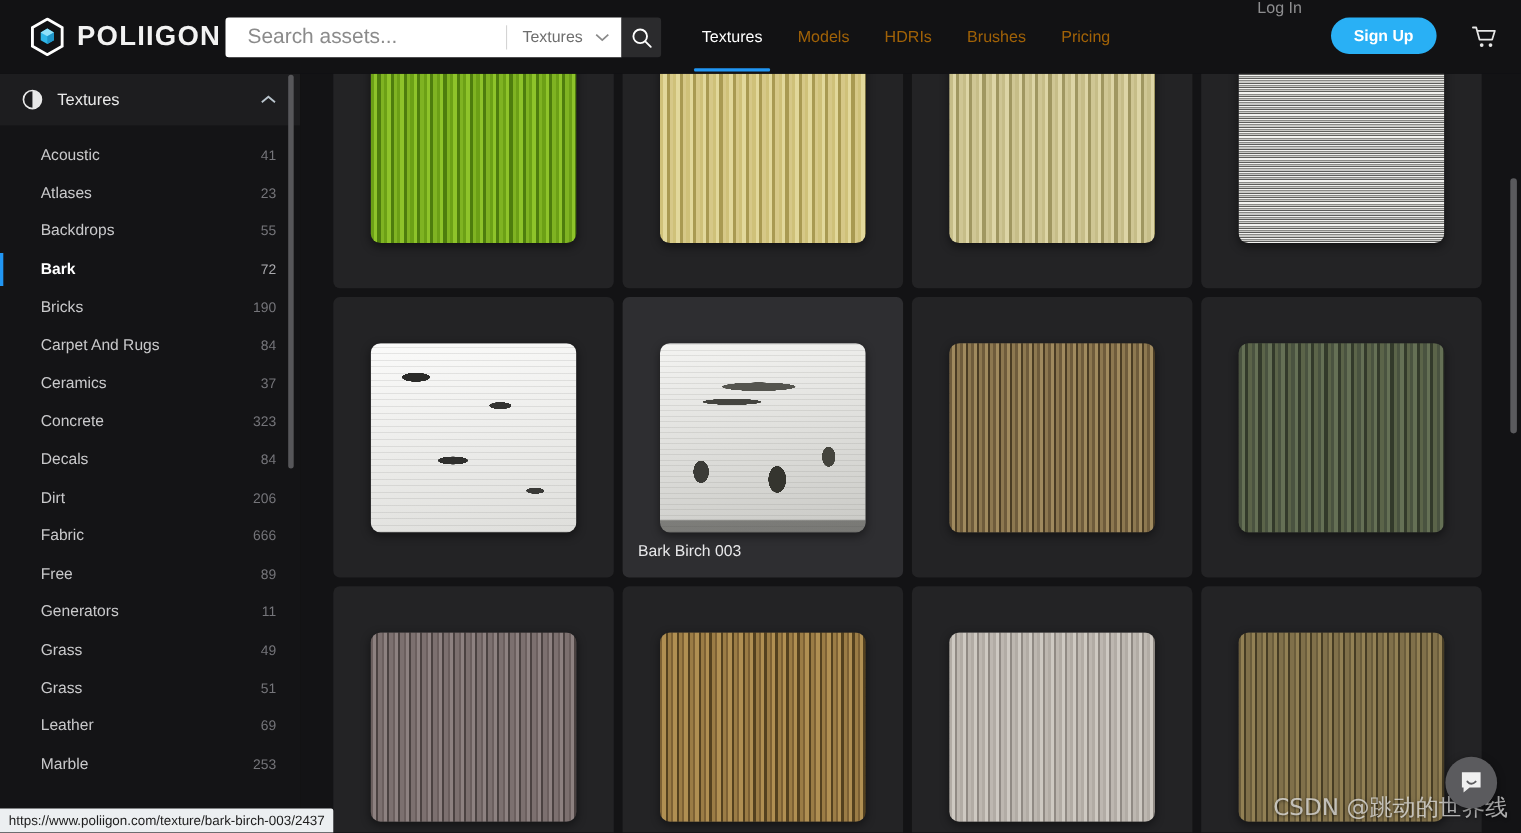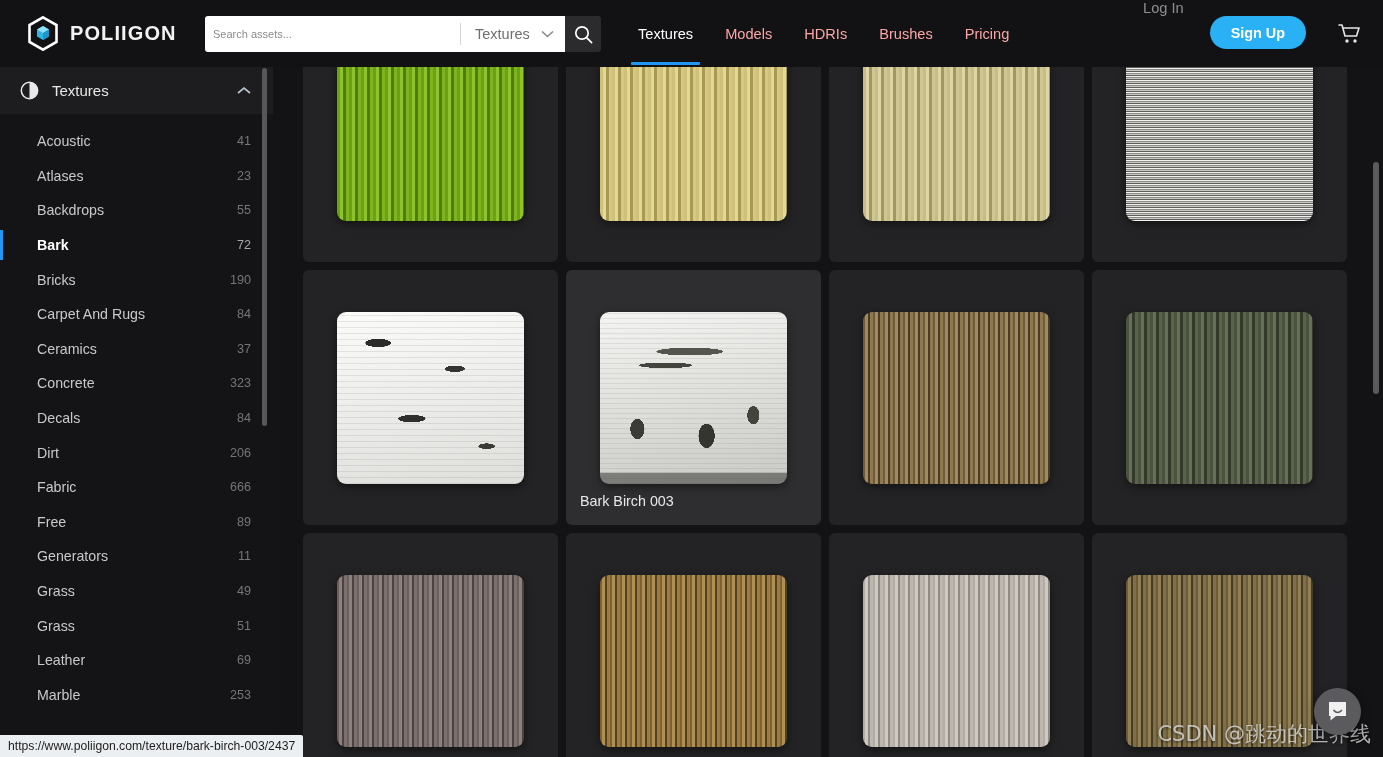--- a/index.html
+++ b/index.html
@@ -13,49 +13,49 @@
   .app { position:relative; width:1383px; height:757px; overflow:hidden; background:#111112; }
 
   
   .header {
     position:absolute; top:0; left:0; width:1383px; height:67px;
     background:#121214; display:flex; align-items:center; z-index:40;
   }
   .logo-wrap { display:flex; align-items:center; margin-left:27px; width:170px; }
   .logo-mark { width:32px; height:35px; flex:0 0 auto; }
   .logo-text {
-    margin-left:11px; color:#f2f2f2; font-size:20px; font-weight:bold;
+    margin-left:11px; color:#f2f2f2; font-size:25px; font-weight:bold;
     letter-spacing:1.1px;
   }
 
   .search-box {
     position:absolute; left:205px; top:16px; width:360px; height:36px;
     background:#ffffff; border-radius:3px 0 0 3px; display:flex; align-items:center;
   }
   .search-input {
     border:none; outline:none; background:transparent;
-    font-family:"Liberation Sans", sans-serif; font-size:11px; color:#a16207;
-    padding-left:8px; width:255px; height:34px;
+    font-family:"Liberation Sans", sans-serif; font-size:19px; color:#a16207;
+    padding-left:20px; width:255px; height:34px;
   }
   .search-input::placeholder { color:#8b8b8b; }
   .search-divider { width:1px; height:22px; background:#d4d4d4; }
   .search-select {
     display:flex; align-items:center; gap:11px; padding-left:14px;
     color:#6e6e6e; font-size:14.5px; cursor:pointer; height:36px;
   }
   .search-btn {
     position:absolute; left:565px; top:16px; width:36px; height:36px;
     background:#2b2b2d; border-radius:0 3px 3px 0;
     display:flex; align-items:center; justify-content:center; cursor:pointer;
   }
 
   .nav { position:absolute; left:622px; top:0; height:67px; display:flex; align-items:center; }
   .nav-item {
     position:relative; height:67px; display:flex; align-items:center;
-    padding:0 16px; color:#fca5a5; font-size:14.6px; cursor:pointer;
+    padding:0 16px; color:#a16207; font-size:14.6px; cursor:pointer;
   }
   .nav-item.active { color:#ffffff; }
   .nav-item.active::after {
     content:""; position:absolute; left:9px; right:9px; bottom:2px;
     height:3px; background:#2196f3; border-radius:1px;
   }
 
   .header-right { position:absolute; right:22px; top:0; height:67px; display:flex; gap:12px; }
   .login-link { color:#8e8e90; font-size:14.6px; cursor:pointer; padding:0 14px; }
   .signup-btn {

